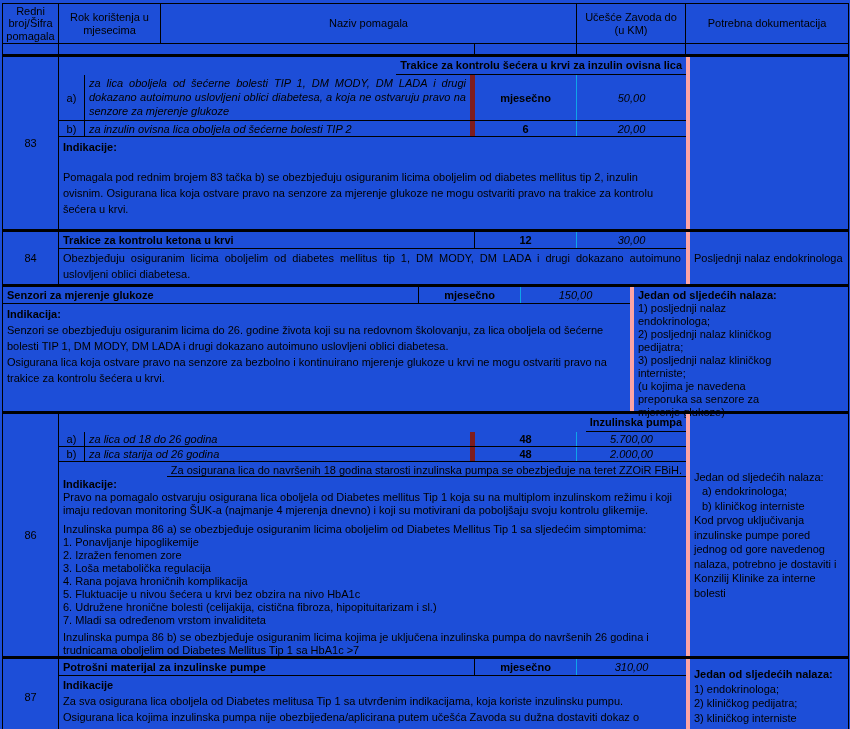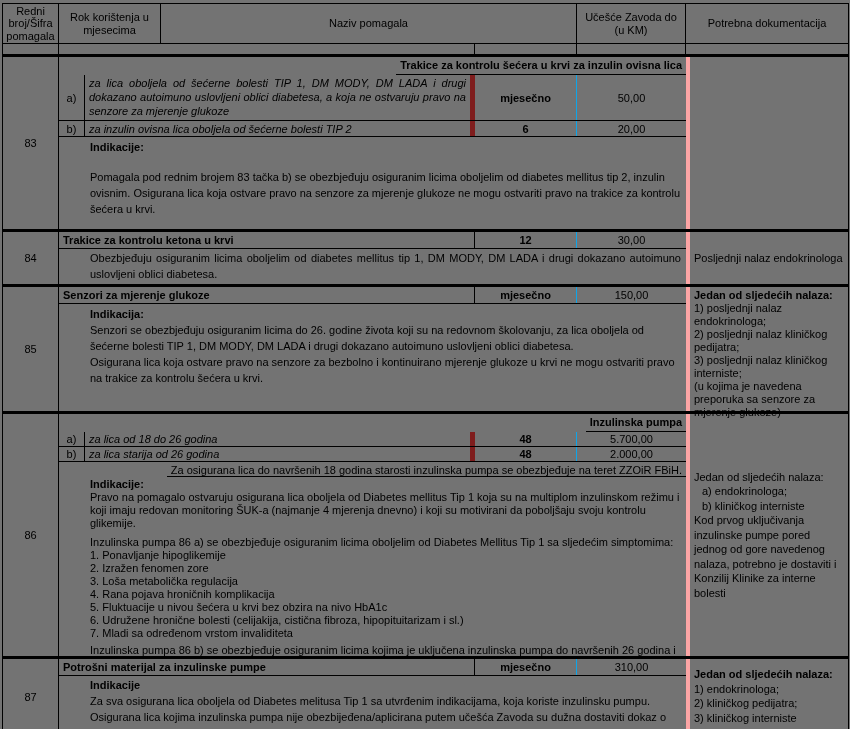--- a/index.html
+++ b/index.html
@@ -3,21 +3,21 @@
 <meta charset="utf-8">
 <style>
   * { box-sizing: border-box; margin: 0; padding: 0; }
   html,body { width: 850px; height: 729px; }
   body {
     background: #fff;
     color: #000;
     font-family: "Liberation Sans", "DejaVu Sans", sans-serif;
     overflow: hidden;
   }
-  .page { position: relative; width: 850px; height: 729px; background: #737373; overflow: hidden; }
+  .page { position: relative; width: 850px; height: 729px; background: #1d4ed8; overflow: hidden; }
   .tbl {
     position: absolute; left: 2px; top: 3px; width: 847px;
     border: 1px solid #000; border-bottom: none;
     display: flex; flex-direction: column;
     font-size: 11px;
   }
   .thick { height: 3px; background: #000; flex: none; }
   .band { display: flex; flex: none; }
   
   .c1 { width: 56px; flex: none; border-right: 1px solid #000;
@@ -33,32 +33,32 @@
   .hc1 { width: 56px; flex: none; }
   .hc2 { width: 416px; flex: none; }
   .hc3 { width: 102px; flex: none; }
   .hc4 { width: 109px; flex: none; }
   .hc5 { width: 162px; flex: none; border-right: none; }
   .h-spacer { height: 10px; }
   .h-spacer .hc { border-right: 1px solid #000; }
   .h-spacer .hc5 { border-right: none; }
   
   .trow { display: flex; border-bottom: 1px solid #000; flex: none; }
-  .trow.last { border-bottom: none; flex: 1 1 auto; overflow: hidden; margin-left: 27px; }
+  .trow.last { border-bottom: none; flex: 1 1 auto; overflow: hidden; }
   .marker { width: 26px; flex: none; border-right: 1px solid #000;
             display: flex; align-items: center; justify-content: center; }
   .ntext { width: 390px; flex: none; border-right: 5px solid #7f1d1d;
            padding: 1px 4px 1px 4px; line-height: 14px; font-style: italic; }
   .ntitle { width: 416px; flex: none; border-right: 1px solid #000;
             font-weight: bold; padding: 2px 4px 0 4px; }
   .nfull { flex: 1 1 auto; padding: 2px 4px 0 4px; }
   .term { width: 102px; flex: none; border-right: 1px solid #0ea5e9;
           display: flex; align-items: center; justify-content: center; font-weight: bold; }
   .amt { width: 109px; flex: none;
-         display: flex; align-items: center; justify-content: center; }
+         display: flex; align-items: center; justify-content: center; font-style: italic; }
   .indik { padding: 2px 5px 0 4px; line-height: 16px; }
   .bold { font-weight: bold; }
   .just { text-align: justify; }
   .gap14 { margin-top: 14px; }
   .gap6 { margin-top: 6px; }
   .gap4 { margin-top: 4px; }
   
   .g83 { height: 172px; }
   .g84 { height: 52px; }
   .g85 { height: 124px; }
@@ -138,21 +138,20 @@
         </div>
         <div class="trow last">
           <div class="nfull indik just" style="padding-top:1px;">Obezbjeđuju osiguranim licima oboljelim od diabetes mellitus tip 1, DM MODY, DM LADA i drugi dokazano autoimuno uslovljeni oblici diabetesa.</div>
         </div>
       </div>
       <div class="c5 c5-center nowrap">Posljednji nalaz endokrinologa</div>
     </div>
     <div class="thick"></div>
 
     <div class="band g85">
-      <div class="c1">85</div>
       <div class="mid">
         <div class="trow rh17">
           <div class="ntitle">Senzori za mjerenje glukoze</div>
           <div class="term">mjesečno</div>
           <div class="amt">150,00</div>
         </div>
         <div class="trow last">
           <div class="nfull indik">
             <div class="bold">Indikacija:</div>
             <div>Senzori se obezbjeđuju osiguranim licima do 26. godine života koji su na redovnom školovanju, za lica oboljela od šećerne bolesti TIP 1, DM MODY, DM LADA i drugi dokazano autoimuno uslovljeni oblici diabetesa.</div>

